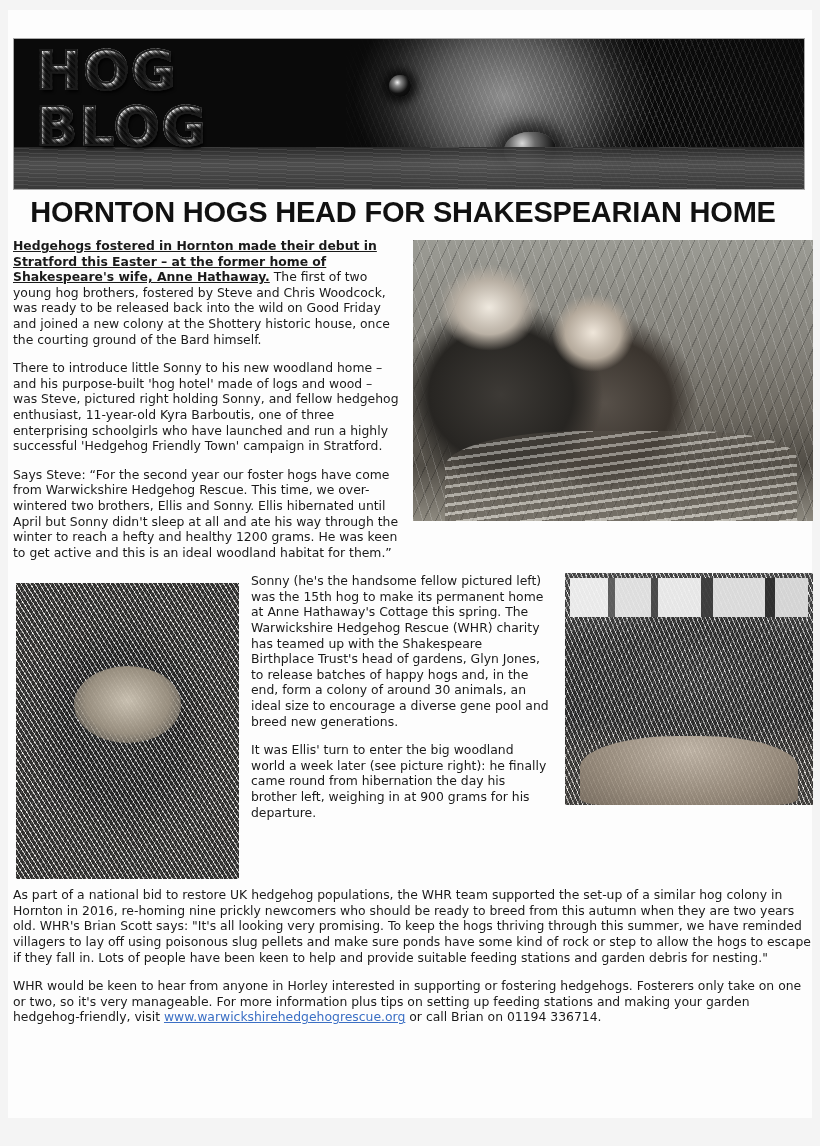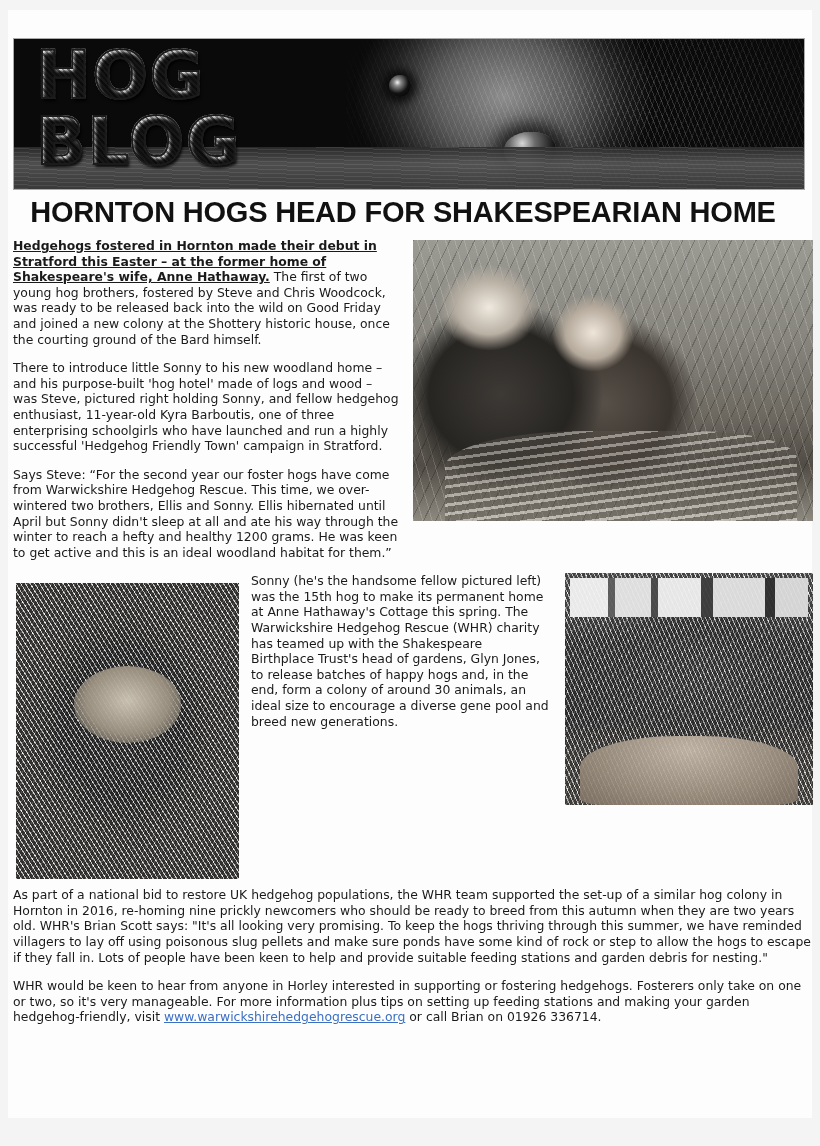--- a/index.html
+++ b/index.html
@@ -84,21 +84,21 @@
       linear-gradient(180deg, #2d2d2d 0%, #565656 40%, #3f3f3f 100%);
     opacity: .9;
   }
   .mast-title {
     position: absolute;
     left: 22px;
     top: 6px;
     line-height: .96;
     font-family: "DejaVu Sans", sans-serif;
     font-weight: bold;
-    font-size: 65px;
+    font-size: 54px;
     letter-spacing: 2px;
     -webkit-text-stroke: 2px #1b1b1b;
     color: transparent;
     background-image:
       repeating-linear-gradient(47deg, #f6f6f6 0px, #f6f6f6 2px, #9b9b9b 2px, #9b9b9b 4px, #d9d9d9 4px, #d9d9d9 6px, #6f6f6f 6px, #6f6f6f 8px),
       repeating-linear-gradient(133deg, rgba(255,255,255,.6) 0px, rgba(255,255,255,.6) 2px, rgba(60,60,60,.55) 2px, rgba(60,60,60,.55) 5px);
     -webkit-background-clip: text;
             background-clip: text;
     text-shadow: 2px 3px 3px rgba(0,0,0,.9);
   }
@@ -259,24 +259,25 @@
 
       <p>
         <span>Says Steve: “For the second year our foster hogs have come from Warwickshire Hedgehog Rescue. This time, we over-wintered two brothers, Ellis and Sonny. Ellis hibernated until April but Sonny didn't sleep at all and ate his way through the winter to reach a hefty and healthy 1200 grams. He was keen to get active and this is an ideal woodland habitat for them.”</span>
       </p>
 
       <div class="ph photo-left p2"></div>
       <div class="ph photo-bottom-right p3"></div>
 
       <div class="col-text">
         <p>Sonny (he's the handsome fellow pictured left) was the 15th hog to make its permanent home at Anne Hathaway's Cottage this spring. The Warwickshire Hedgehog Rescue (WHR) charity has teamed up with the Shakespeare Birthplace Trust's head of gardens, Glyn Jones, to release batches of happy hogs and, in the end, form a colony of around 30 animals, an ideal size to encourage a diverse gene pool and breed new generations.</p>
+        <p>It was Ellis' turn to enter the big woodland world a week later (see picture right): he finally came round from hibernation the day his brother left, weighing in at 900 grams for his departure.</p>
       </div>
 
       <p style="clear:both;">As part of a national bid to restore UK hedgehog populations, the WHR team supported the set-up of a similar hog colony in Hornton in 2016, re-homing nine prickly newcomers who should be ready to breed from this autumn when they are two years old. WHR's Brian Scott says: "It's all looking very promising. To keep the hogs thriving through this summer, we have reminded villagers to lay off using poisonous slug pellets and make sure ponds have some kind of rock or step to allow the hogs to escape if they fall in. Lots of people have been keen to help and provide suitable feeding stations and garden debris for nesting."</p>
 
       <p>
-        <span>WHR would be keen to hear from anyone in Horley interested in supporting or fostering hedgehogs. Fosterers only take on one or two, so it's very manageable. For more information plus tips on setting up feeding stations and making your garden hedgehog-friendly, visit </span><a class="link" href="#">www.warwickshirehedgehogrescue.org</a><span> or call Brian on 01926 336714.</span>
+        <span>WHR would be keen to hear from anyone in Horley interested in supporting or fostering hedgehogs. Fosterers only take on one or two, so it's very manageable. For more information plus tips on setting up feeding stations and making your garden hedgehog-friendly, visit </span><a class="link" href="#">www.warwickshirehedgehogrescue.org</a><span> or call Brian on 01194 336714.</span>
       </p>
 
       <div class="tail-space"></div>
     </div>
   </div>
 </div>
 
 </body></html>

